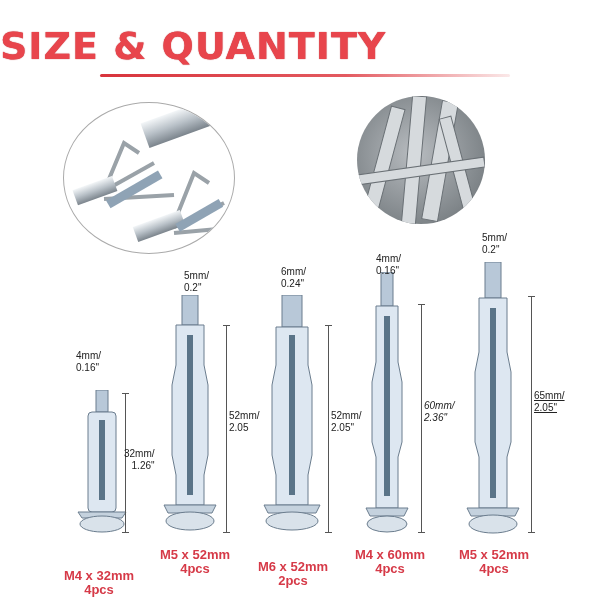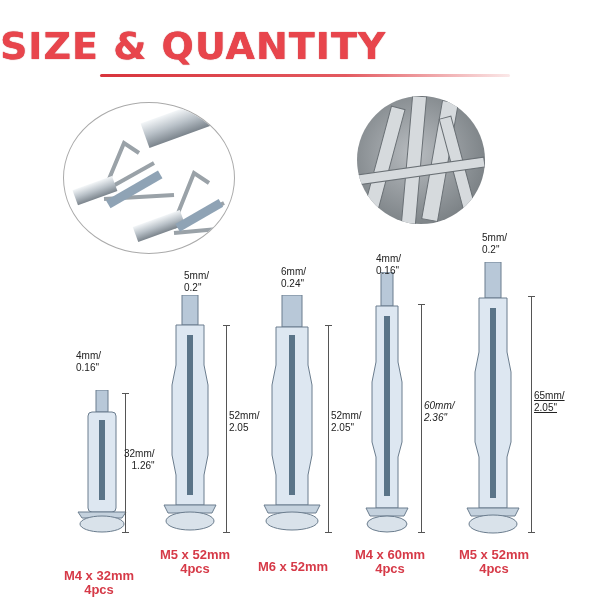--- a/index.html
+++ b/index.html
@@ -151,20 +151,21 @@
   <div>6mm/</div>
   <div>0.24"</div>
 </div>
 <div class="vline" style="left:328px; top:325px; height:208px;"></div>
 <div class="dim-label" style="left:331px; top:410px;">
   <div>52mm/</div>
   <div>2.05"</div>
 </div>
 <div class="caption" style="left:238px; top:548px;margin-top:12px;">
   <div>M6 x 52mm</div>
+  <div>2pcs</div>
 </div>
 
 <div class="anchor" style="left:362px; top:272px;">
   <svg width="50" height="264" viewBox="0 0 50 264">
     <rect x="19" y="0" width="12" height="34" fill="#b8c8d8" stroke="#6b7d8e"></rect>
     <path d="M14 34 L36 34 L36 90 L40 110 L40 170 L36 185 L36 236 L14 236 L14 185 L10 170 L10 110 L14 90 Z" fill="#dde7f1" stroke="#6b7d8e"></path>
     <rect x="22" y="44" width="6" height="180" fill="#5a7488"></rect>
     <polygon points="4,236 46,236 42,244 8,244" fill="#c5d2de" stroke="#6b7d8e"></polygon>
     <ellipse cx="25" cy="252" rx="20" ry="8" fill="#d9e2ea" stroke="#6b7d8e"></ellipse>
   </svg>

